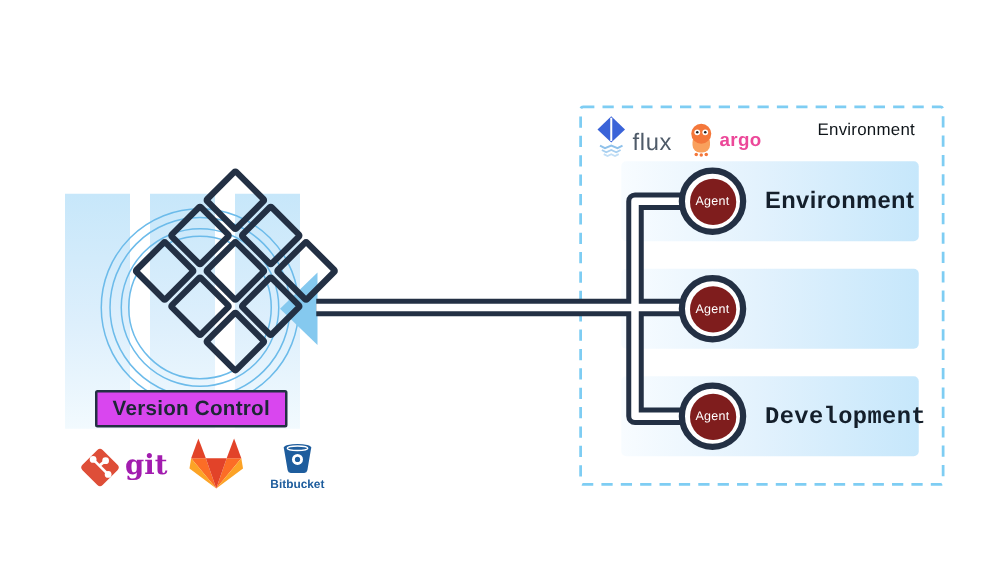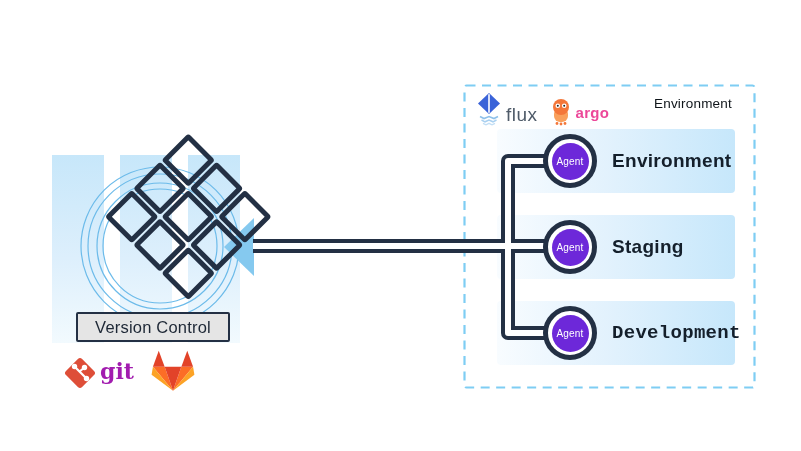--- a/index.html
+++ b/index.html
@@ -8,42 +8,42 @@
     font-family:"Liberation Sans",sans-serif;overflow:hidden;
   }
   
   .bar{position:absolute;top:155px;width:52px;height:188px;
     background:linear-gradient(180deg,#c7e7fa 0%,#ddeffc 55%,#f2fafe 100%);}
   #bar1{left:52px;} #bar2{left:120px;} #bar3{left:188px;}
   .bg-svg,.conn-svg{position:absolute;left:0;top:0;width:801px;height:451px;pointer-events:none;}
   .bg-svg{z-index:1;} .conn-svg{z-index:3;}
   .vc-box{
     position:absolute;left:76px;top:312px;width:154px;height:30px;z-index:4;
-    background:#e5e5e5;border:2.5px solid #233044;border-radius:2px;box-sizing:border-box;
+    background:#d946ef;border:2.5px solid #233044;border-radius:2px;box-sizing:border-box;
     display:flex;align-items:center;justify-content:center;
-    font-size:16.5px;font-weight:400;color:#1d2735;letter-spacing:.2px;
+    font-size:16.5px;font-weight:700;color:#1d2735;letter-spacing:.2px;
   }
   .vcs-logos{position:absolute;left:63px;top:350px;z-index:4;display:flex;align-items:center;}
   .git-wrap{display:flex;align-items:center;gap:3px;}
   .git-word{font-family:"DejaVu Serif",serif;font-weight:700;font-size:22px;color:#a21caf;transform:translateY(-2px);}
   .gitlab-wrap{margin-left:16px;}
   .bb-wrap{margin-left:16px;display:flex;flex-direction:column;align-items:center;width:52px;}
   .bb-word{font-size:9.5px;font-weight:700;color:#1e5d9d;margin-top:1px;}
   
   .row{position:absolute;left:497px;width:238px;height:64px;border-radius:4px;z-index:2;
     background:linear-gradient(90deg,#f8fcff 0%,#e3f2fd 45%,#c6e7fb 100%);}
   #row-production{top:129px;} #row-staging{top:215px;} #row-development{top:301px;}
   .row-label{position:absolute;left:612px;height:64px;z-index:4;display:flex;align-items:center;
     font-size:19px;font-weight:600;color:#141f2b;letter-spacing:.3px;}
   #lbl-production{top:129px;} #lbl-staging{top:215px;} #lbl-development{top:301px;font-family:Liberation Mono, monospace;}
   .agent{position:absolute;left:543px;width:54px;height:54px;z-index:4;border-radius:50%;
     background:#fff;border:5px solid #233044;box-sizing:border-box;
     display:flex;align-items:center;justify-content:center;}
   #agent-production{top:134px;} #agent-staging{top:220px;} #agent-development{top:306px;}
-  .agent-core{width:37px;height:37px;border-radius:50%;background:#6d28d9;color:#fff;
+  .agent-core{width:37px;height:37px;border-radius:50%;background:#7f1d1d;color:#fff;
     font-size:10px;display:flex;align-items:center;justify-content:center;letter-spacing:.2px;}
   .env-title{position:absolute;right:69px;top:96px;z-index:4;
     font-size:13.5px;font-weight:400;color:#0e1419;letter-spacing:.2px;}
   .tools{position:absolute;left:477px;top:92px;z-index:4;display:flex;align-items:flex-end;}
   .flux-word{font-size:19px;color:#4f5b69;letter-spacing:.5px;margin-left:5px;}
   .argo-wrap{display:flex;align-items:center;margin-left:12px;}
   .argo-word{font-size:15px;font-weight:700;color:#ec4899;margin-left:4px;letter-spacing:.3px;}
 </style>
 </head>
 <body>
@@ -109,20 +109,30 @@
       <svg width="46" height="42" viewBox="0 0 586 559">
         <polygon fill="#fc6d26" points="293,543 182,222 26,222"></polygon>
         <polygon fill="#fc6d26" points="293,543 404,222 560,222"></polygon>
         <polygon fill="#fca326" points="26,222 8,330 293,543"></polygon>
         <polygon fill="#fca326" points="560,222 578,330 293,543"></polygon>
         <polygon fill="#e24329" points="293,543 404,222 182,222"></polygon>
         <polygon fill="#e24329" points="26,222 103,10 182,222"></polygon>
         <polygon fill="#e24329" points="560,222 483,10 404,222"></polygon>
       </svg>
     </div>
+    <div class="bb-wrap">
+      <svg width="28" height="27" viewBox="0 0 28 27">
+        <path d="M3,4 h22 l-3.1,18.2 a2.6,2.6 0 0 1 -2.6,2.1 h-10.6 a2.6,2.6 0 0 1 -2.6,-2.1 Z" fill="#1e5d9d"></path>
+        <ellipse cx="14" cy="4.2" rx="11" ry="3" fill="#1e5d9d"></ellipse>
+        <ellipse cx="14" cy="4.6" rx="8.2" ry="1.8" fill="none" stroke="#fff" stroke-width="1.1"></ellipse>
+        <circle cx="14" cy="13.5" r="4.4" fill="#fff"></circle>
+        <circle cx="14" cy="13.5" r="2.1" fill="#1e5d9d"></circle>
+      </svg>
+      <span class="bb-word">Bitbucket</span>
+    </div>
   </div>
 
   <div class="tools">
     <svg width="24" height="34" viewBox="0 0 24 34">
       <polygon points="12,1 23,11.5 12,22 1,11.5" fill="#3a63d8"></polygon>
       <rect x="11.2" y="2.2" width="1.6" height="18.6" fill="#fff" transform="rotate(0)"></rect>
       <path d="M3,24.5 l4,2 l5,-2 l5,2 l4,-2" fill="none" stroke="#8fc1ea" stroke-width="1.6"></path>
       <path d="M4.5,28 l3.5,1.8 l4,-1.8 l4,1.8 l3.5,-1.8" fill="none" stroke="#a9d0f0" stroke-width="1.5"></path>
       <path d="M6,31.3 l3,1.5 l3,-1.5 l3,1.5 l3,-1.5" fill="none" stroke="#c2def5" stroke-width="1.4"></path>
     </svg>
@@ -149,16 +159,15 @@
     <div class="agent-core">Agent</div>
   </div>
   <div class="agent" id="agent-staging">
     <div class="agent-core">Agent</div>
   </div>
   <div class="agent" id="agent-development">
     <div class="agent-core">Agent</div>
   </div>
 
   <div class="row-label" id="lbl-production">Environment</div>
-  <div class="row-label" id="lbl-staging">Staging</div>
   <div class="row-label" id="lbl-development">Development</div>
 
 </div>
 
 </body></html>

